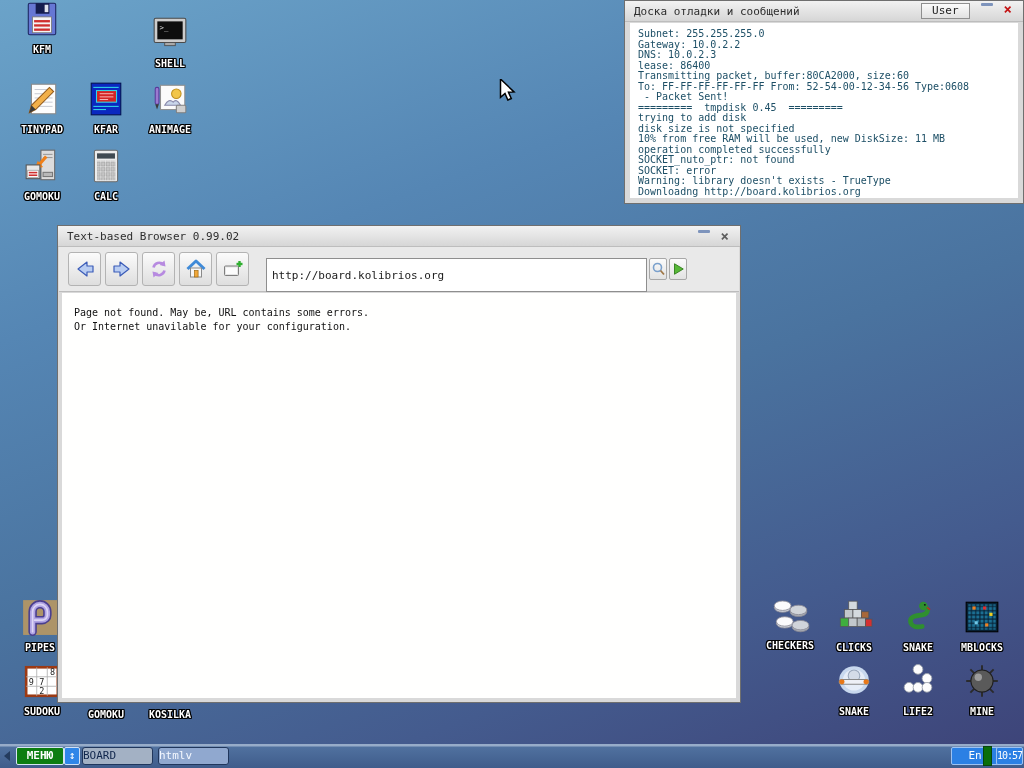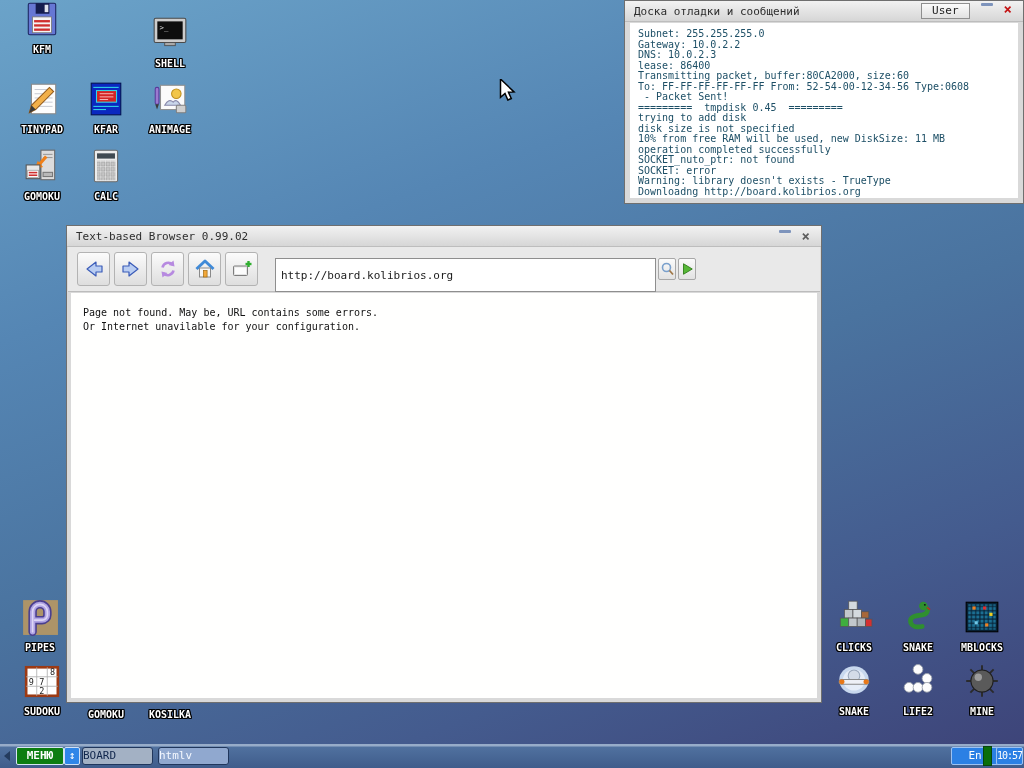--- a/index.html
+++ b/index.html
@@ -25,21 +25,21 @@
   .minimize { width:12px; height:3px; background:#7e94bc; border-radius:1px; }
   .closex { font-size:14px; font-weight:bold; line-height:12px; }
   .closex.red { color:#c41414; } .closex.gray { color:#5e5e5e; }
   .user-btn { font-size:11px; color:#222; background:linear-gradient(#fbfbfb,#e1e1e1);
     border:1px solid #8f8f8f; padding:0 10px; height:16px; line-height:14px; }
 
   #debug-window { left:624px; top:0; width:400px; height:204px; z-index:4; }
   .dbg-content { position:absolute; left:5px; right:5px; top:22px; bottom:5px; background:#fff; overflow:hidden; }
   .dbg-log { font-family:inherit; font-size:10px; line-height:10.5px; color:#1d4f66; padding:6px 0 0 8px; white-space:pre;border-radius:32px; }
 
-  #browser-window { left:66px; top:225px; width:756px; height:478px; z-index:5; }
+  #browser-window { left:57px; top:225px; width:684px; height:478px; z-index:5; }
   .toolbar { position:absolute; left:1px; right:1px; top:21px; height:45px; background:#e9e9e9; border-bottom:1px solid #bcbcbc; }
   .navbtn { position:absolute; top:5px; width:33px; height:34px;
     background:linear-gradient(#fbfbfb,#dedede); border:1px solid #b3b3b3; border-radius:3px;
     display:flex; align-items:center; justify-content:center; }
   .urlbox { position:absolute; left:207px; top:11px; width:381px; height:22px; border:1px solid #8e8e8e;
     background:#fff; font-family:inherit; font-size:11px; color:#1a1a1a; padding:16px 5px; }
   .smallbtn { position:absolute; top:11px; width:18px; height:22px;
     background:linear-gradient(#fbfbfb,#e2e2e2); border:1px solid #a8a8a8; border-radius:2px;
     display:flex; align-items:center; justify-content:center; }
   .browser-content { position:absolute; left:4px; right:4px; top:67px; bottom:4px; background:#fffffe; }

